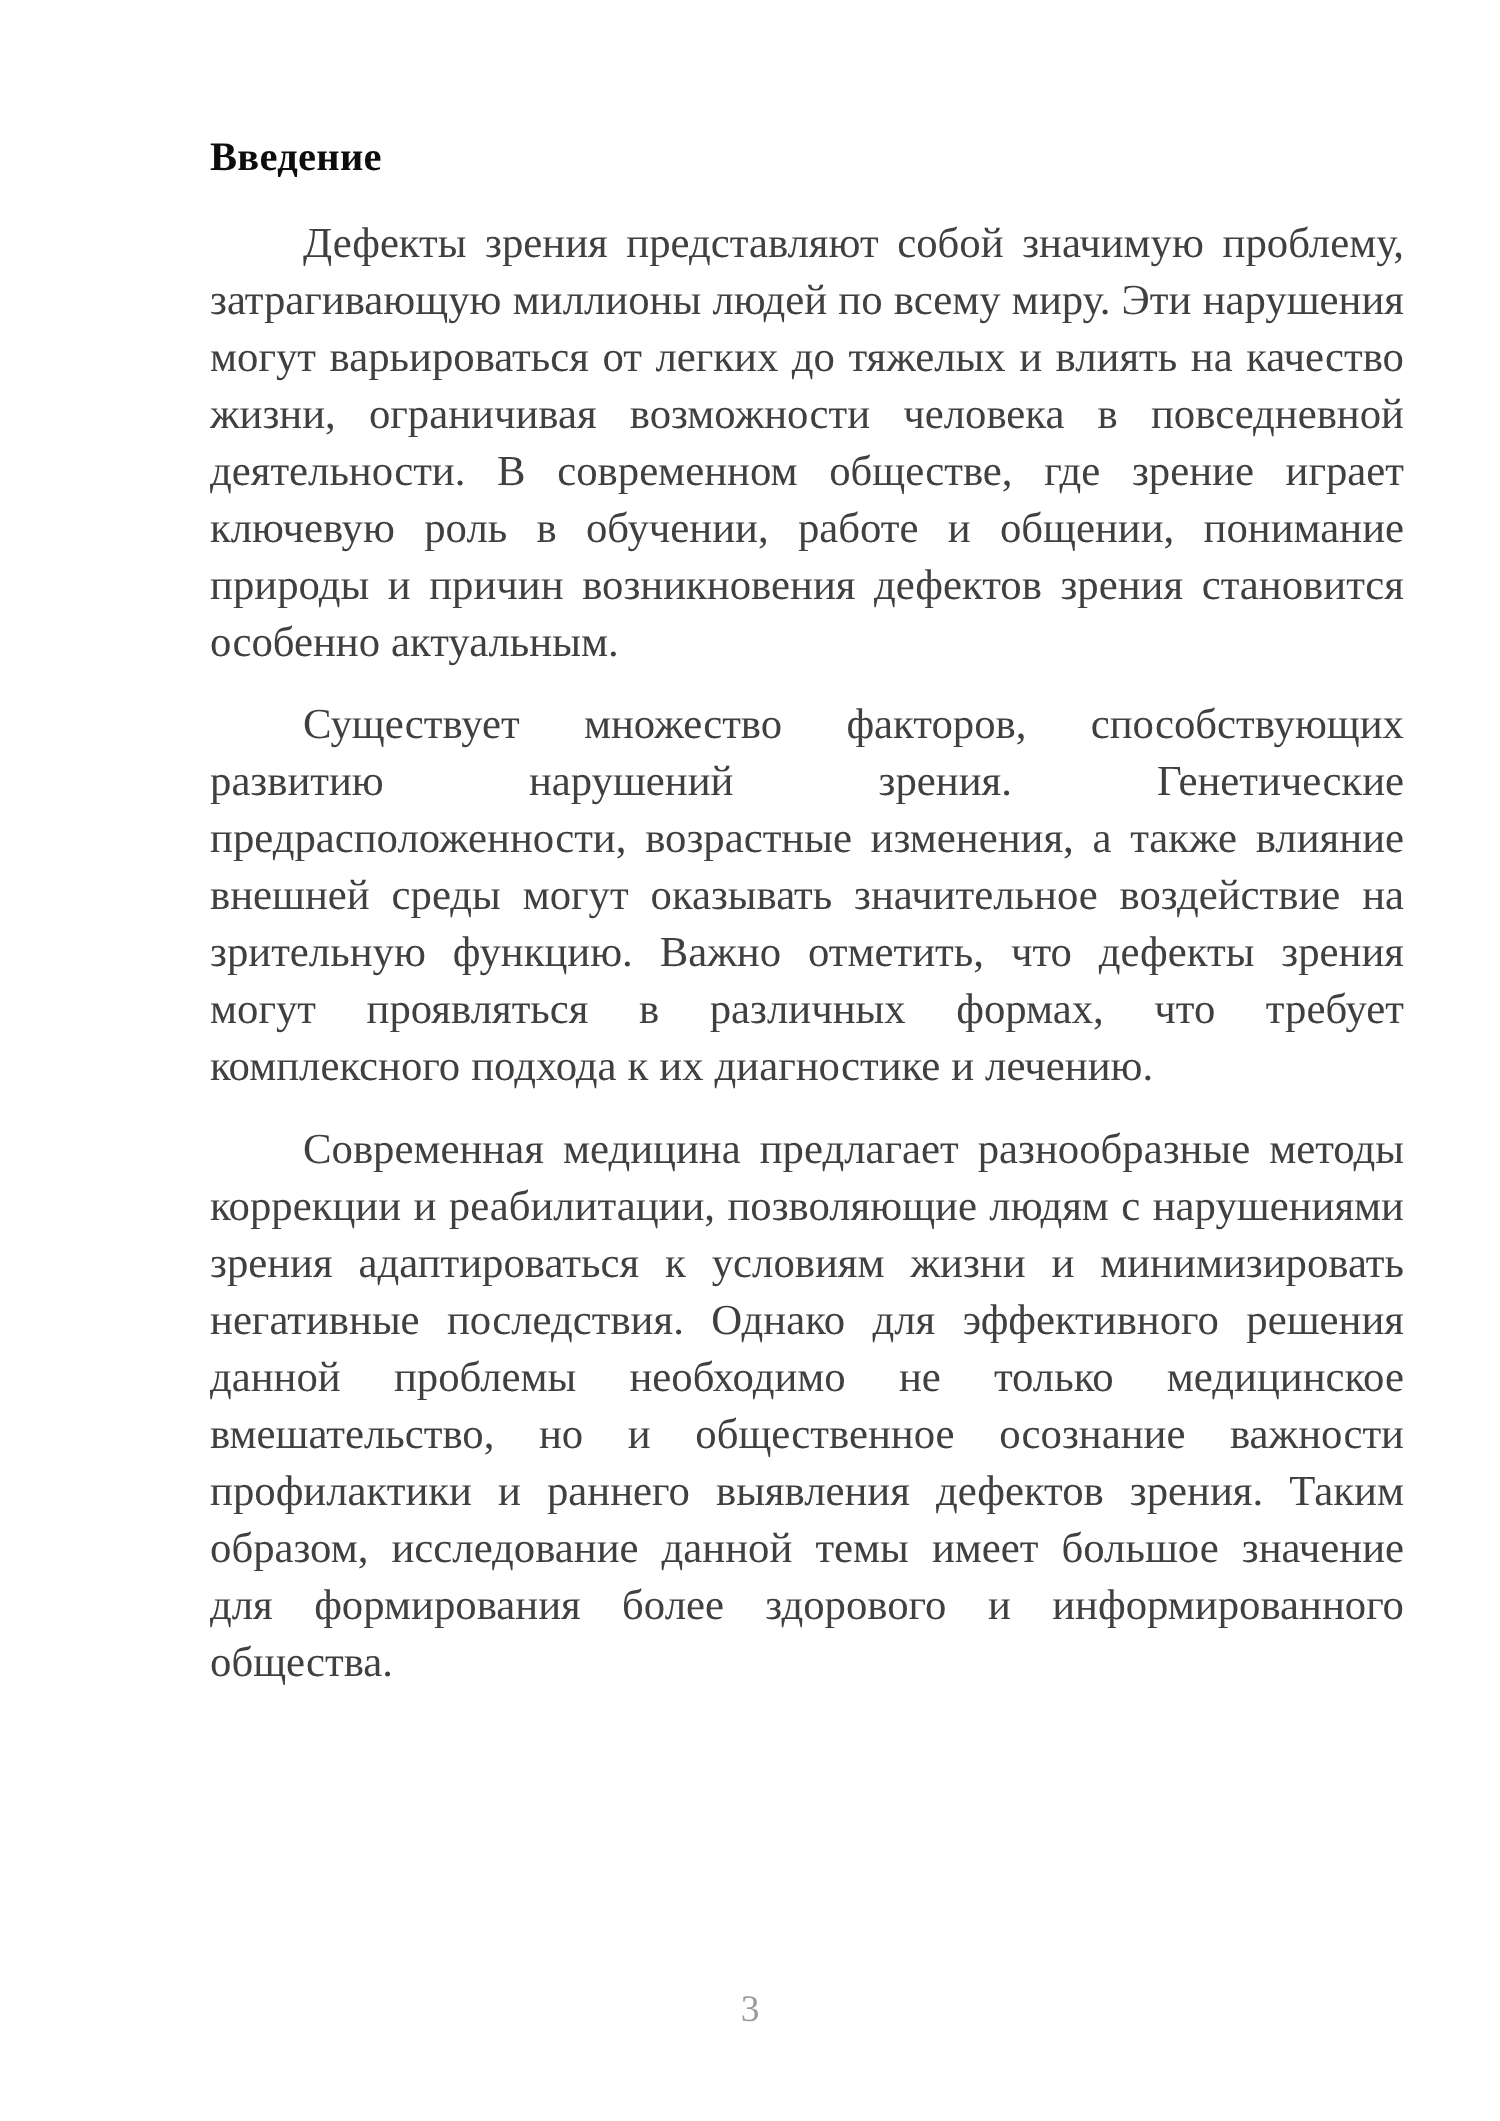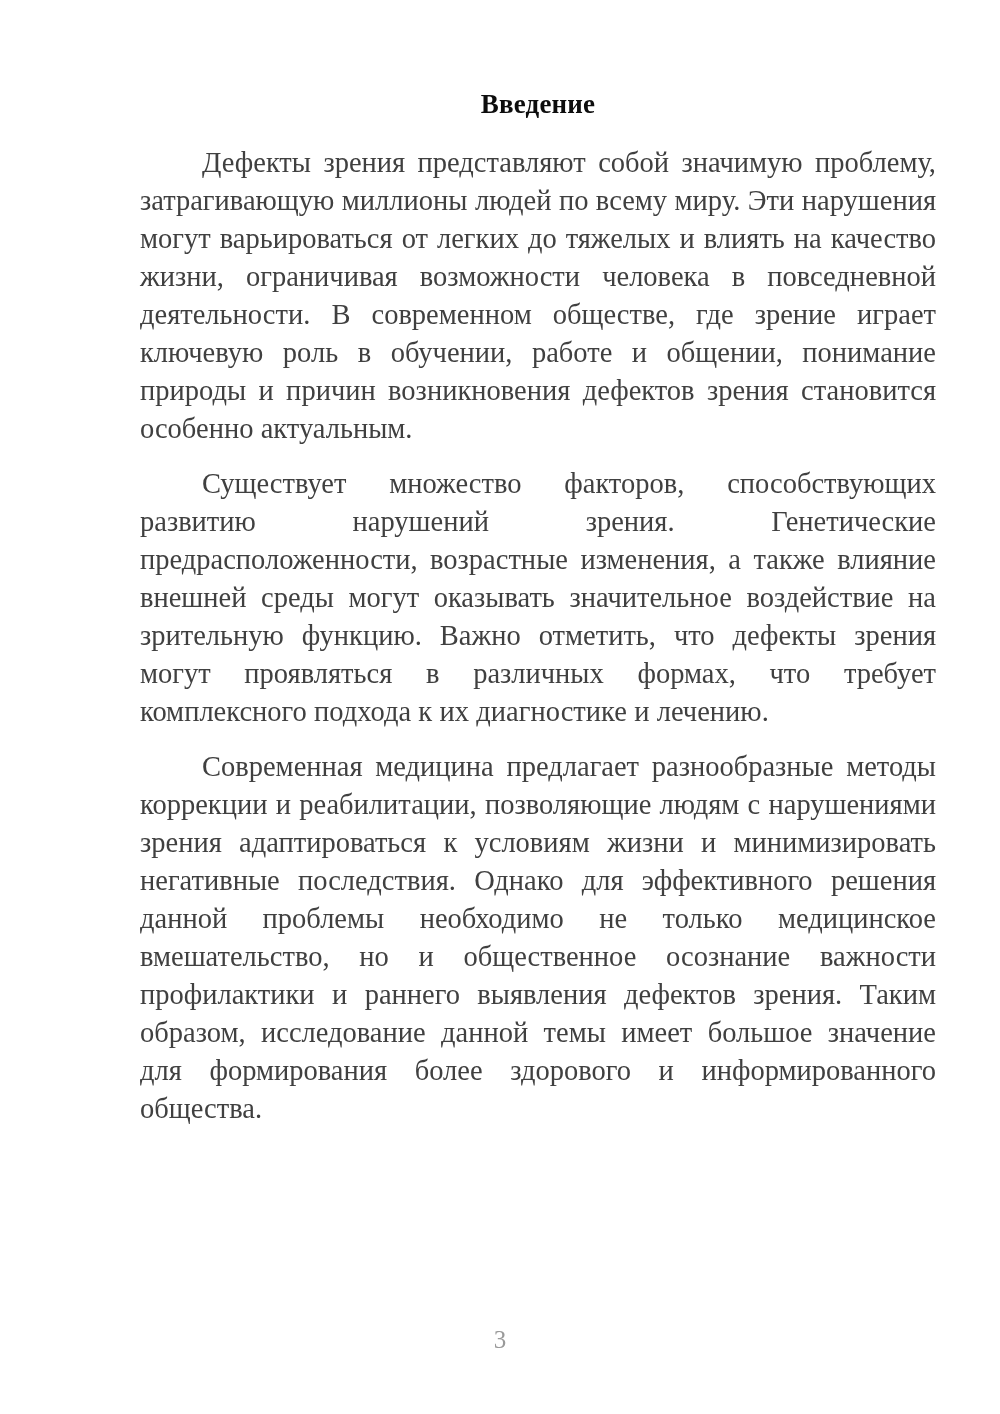--- a/index.html
+++ b/index.html
@@ -28,21 +28,20 @@
   .content {
     position: absolute;
     left: 140px;
     top: 88px;
     width: 796px;
   }
 
   .doc-title {
     font-size: 27px;
     font-weight: bold;
-    text-align: center;
     letter-spacing: 0.2px;
     margin: 0 0 22px 0;
     line-height: 1.25;
     color: #0d0d0d;
   }
 
   .body-paragraph {
     font-size: 28.5px;
     line-height: 38px;
     text-align: justify;

